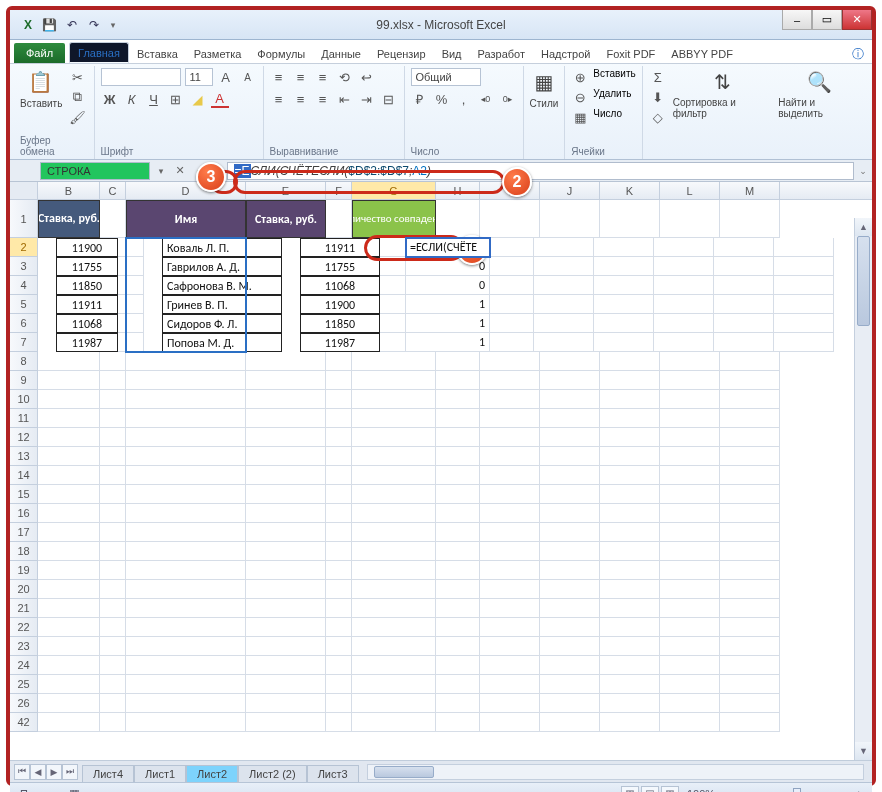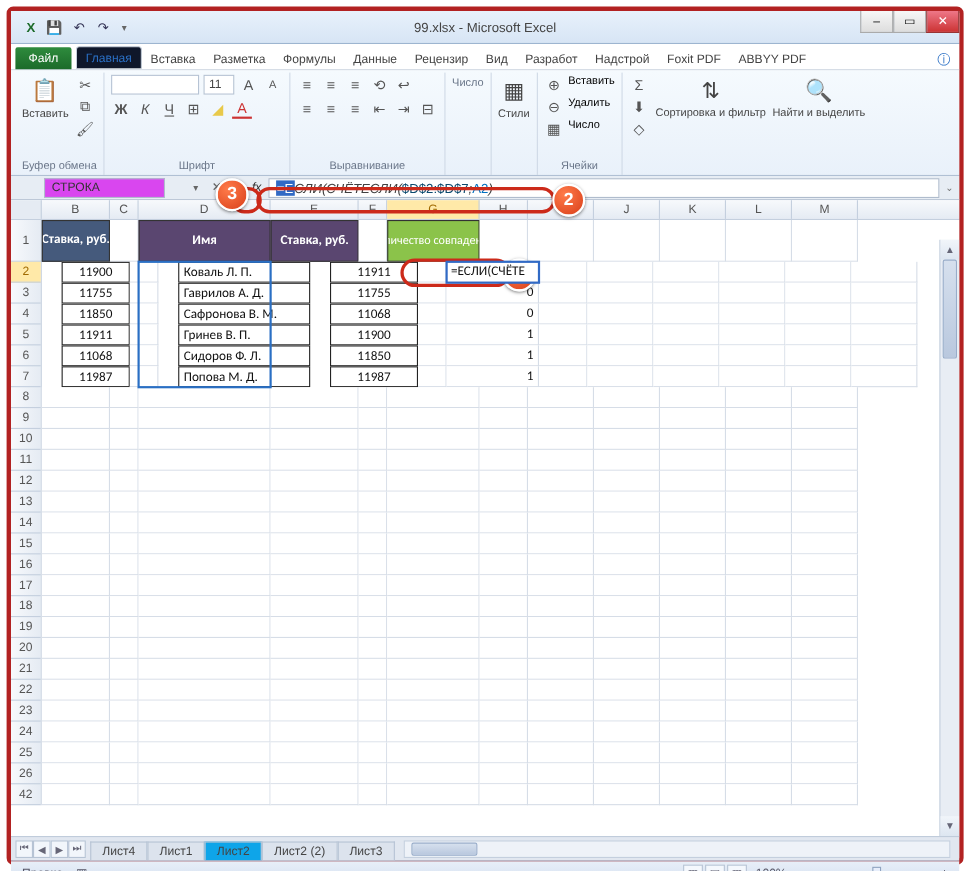--- a/index.html
+++ b/index.html
@@ -19,32 +19,32 @@
   .tabs-row { height: 24px; background: #fff; display: flex; align-items: flex-end; border-bottom: 1px solid #c5cfdc; }
   .file-tab { background: linear-gradient(#2e8b3d,#1c6b2a); color: #fff; font-size: 11px; padding: 4px 12px; border-radius: 2px 2px 0 0; margin-left: 4px; margin-right: 4px; }
   .ribbon-tab { font-size: 11px; color: #444; padding: 4px 8px 3px; cursor: default; }
   .ribbon-tab.active { background: #0f172a; border: 1px solid #c5cfdc; border-bottom-color: #f5fafe; border-radius: 3px 3px 0 0; color: #2a6fc4; }
   .help-btn { margin-left: auto; font-size: 12px; color: #2a6fc4; padding: 0 8px; }
 
   
   .ribbon { height: 96px; background: linear-gradient(#f5fafe,#e9f1fa); border-bottom: 1px solid #b0c0d4; display: flex; padding: 2px 4px 0; gap: 0; }
   .rgroup { border-right: 1px solid #cfd9e6; padding: 2px 6px 0; display: flex; flex-direction: column; }
   .rgroup-body { flex: 1; display: flex; gap: 6px; align-items: flex-start; }
-  .rgroup-label { font-size: 10px; color: #6a7689; text-align: center; padding: 2px 0; }
+  .rgroup-label { font-size: 10px; color: #6a7689; text-align: left; padding: 2px 0; }
   .big-btn { display: flex; flex-direction: column; align-items: center; gap: 2px; font-size: 10px; color: #444; }
   .big-ico { width: 28px; height: 28px; display: flex; align-items: center; justify-content: center; font-size: 20px; }
   .stack { display: flex; flex-direction: column; gap: 2px; }
   .stack-ico { width: 18px; height: 18px; display: flex; align-items: center; justify-content: center; font-size: 13px; color: #555; }
   .row-icons { display: flex; gap: 4px; }
   .mini-sel { height: 18px; font-size: 11px; border: 1px solid #b6c3d4; background: #fff; padding: 0 4px; display: inline-flex; align-items: center; color: #444; }
   .dd { width: 10px; text-align: center; font-size: 9px; color: #666; }
 
   
   .formula-bar { height: 22px; background: #e7edf4; display: flex; align-items: center; border-bottom: 1px solid #b8c4d4; }
-  .name-box { width: 110px; height: 18px; background: #d946ef; border: 1px solid #b0bccd; margin: 0 23px 0 30px; font-size: 11px; display: flex; align-items: center; padding: 0 6px; color: #333; }
+  .name-box { width: 110px; height: 18px; background: #22c55e; border: 1px solid #b0bccd; margin: 0 6px 0 30px; font-size: 11px; display: flex; align-items: center; padding: 0 6px; color: #333; }
   .fx-controls { display: flex; align-items: center; gap: 4px; padding: 0 6px; }
   .fx-ico { width: 16px; height: 16px; display: flex; align-items: center; justify-content: center; font-size: 11px; color: #666; }
   .fx-label { font-size: 11px; font-style: italic; color: #333; }
   .formula-input { flex: 1; height: 18px; background: #fff; border: 1px solid #b0bccd; display: flex; align-items: center; padding: 0 6px; font-size: 12px; font-family: Calibri, sans-serif; }
   .fpart-black { color: #404040; font-style: italic; }
   .fpart-blue { color: #0070c0; }
   .fpart-green { color: #0c4a6e; }
   .fpart-sel { background: #316ac5; color: #fff; padding: 0 1px; }
   .fbar-end { width: 18px; text-align: center; font-size: 9px; color: #777; }
 
@@ -78,21 +78,21 @@
   .vscroll { position: absolute; right: 0; top: 18px; bottom: 0; width: 18px; background: #e8edf4; border-left: 1px solid #c4cfde; }
   .vthumb { position: absolute; top: 18px; left: 2px; right: 2px; height: 90px; background: linear-gradient(#d6e0ee,#b9c8de); border: 1px solid #97acc9; border-radius: 2px; }
   .vbtn { position: absolute; left: 0; right: 0; height: 18px; background: linear-gradient(#f1f5fa,#dde6f1); text-align: center; font-size: 9px; color: #667; line-height: 18px; }
   .vbtn.top { top: 0; } .vbtn.bot { bottom: 0; }
 
   
   .sheet-bar { height: 22px; background: #e1e7f0; border-top: 1px solid #c0ccdb; display: flex; align-items: center; font-size: 11px; }
   .sheet-nav { display: flex; gap: 0; padding: 0 4px; }
   .sheet-nav-btn { width: 16px; height: 16px; border: 1px solid #b6c3d4; background: #f2f6fb; display:flex;align-items:center;justify-content:center;font-size:9px;color:#667; }
   .sheet-tab { padding: 2px 10px; background: #dce3ed; border: 1px solid #b6c3d4; border-bottom: none; margin-top: 3px; color:#444; }
-  .sheet-tab.active { background: #0ea5e9; font-weight: 400; }
+  .sheet-tab.active { background: #7dd3fc; font-weight: 400; }
   .hscroll { flex: 1; margin: 0 8px; height: 16px; background: #eef2f8; border: 1px solid #c4cfde; position: relative; }
   .hthumb { position:absolute; left:6px; top:1px; bottom:1px; width:60px; background:linear-gradient(#d6e0ee,#b9c8de); border:1px solid #97acc9; border-radius:2px; }
 
   
   .status-bar { height: 22px; background: linear-gradient(#e8eff8,#d3dff0); border-top: 1px solid #b6c4d6; display: flex; align-items: center; font-size: 11px; color: #556; padding: 0 10px; gap: 12px; }
   .status-right { margin-left: auto; display: flex; align-items: center; gap: 8px; }
   .zoom-slider { width: 110px; height: 4px; background: #cfd9e6; position: relative; }
   .zoom-handle { position:absolute; left:50%; top:-4px; width:8px; height:12px; background:#e7eefb; border:1px solid #8fa3c0; }
   .view-btns { display:flex; gap:2px; }
   .view-btn { width:18px; height:16px; border:1px solid #b6c3d4; background:#f4f8fd; display:flex;align-items:center;justify-content:center;font-size:10px;color:#667; }
@@ -192,20 +192,30 @@
           <span class="stack-ico">≡</span>
           <span class="stack-ico">⇤</span>
           <span class="stack-ico">⇥</span>
           <span class="stack-ico">⊟</span>
         </div>
       </div>
       <div class="rgroup-label">Выравнивание</div>
     </div>
 
     <div class="rgroup">
+      <div class="rgroup-body" style="flex-direction:column;gap:4px">
+        <span class="mini-sel" style="width:70px">Общий</span>
+        <div class="row-icons">
+          <span class="stack-ico">₽</span>
+          <span class="stack-ico">%</span>
+          <span class="stack-ico">,</span>
+          <span class="stack-ico" style="font-size:9px">◂0</span>
+          <span class="stack-ico" style="font-size:9px">0▸</span>
+        </div>
+      </div>
       <div class="rgroup-label">Число</div>
     </div>
 
     <div class="rgroup">
       <div class="rgroup-body">
         <div class="big-btn">
           <span class="big-ico">▦</span>
           <span>Стили</span>
         </div>
       </div>

